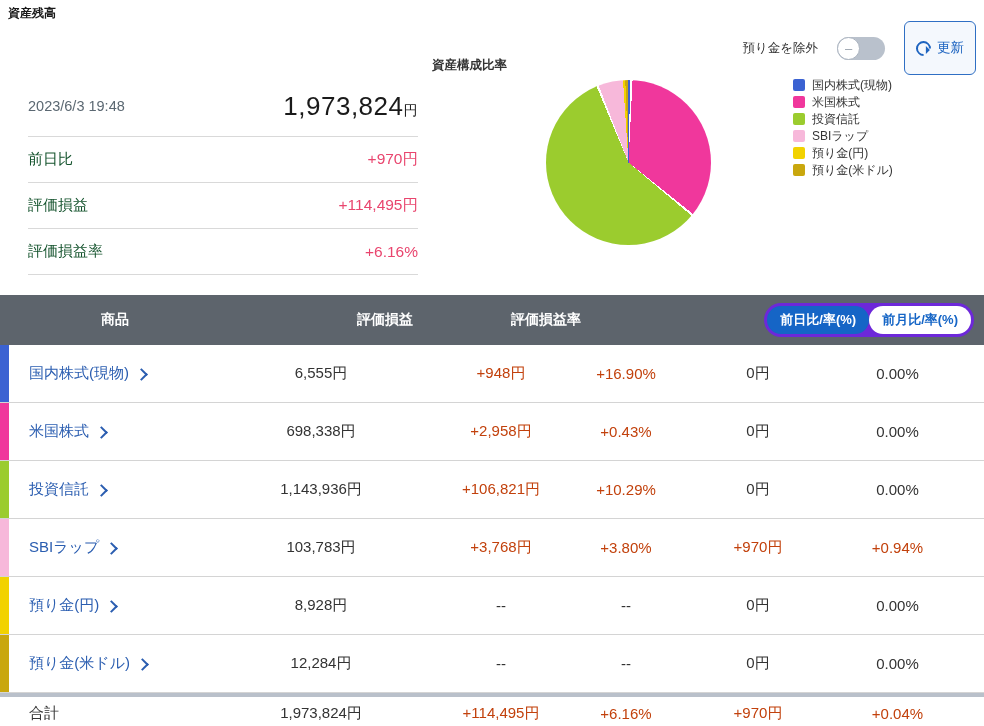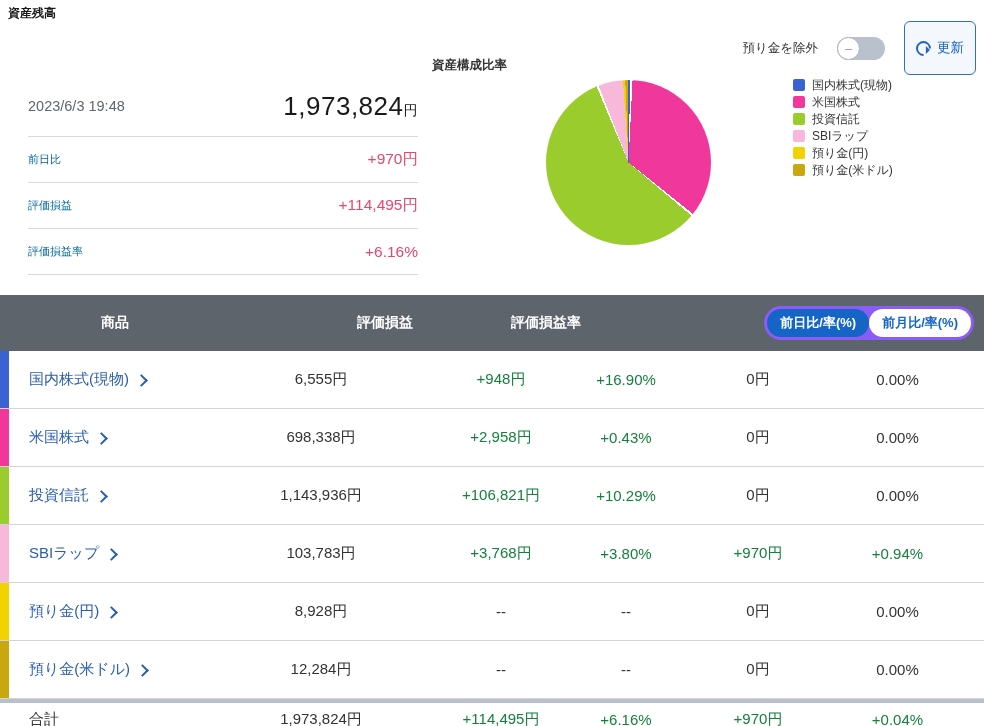--- a/index.html
+++ b/index.html
@@ -21,52 +21,52 @@
   .refresh-icon:after{content:"";position:absolute;right:-4px;top:-2px;border:4px solid transparent;
                 border-left-color:#1e64c0;transform:rotate(-45deg);}
 
   
   .summary{position:absolute;left:8px;top:76px;width:390px;margin-left:20px;}
   .sum-top{display:flex;align-items:center;justify-content:space-between;height:60px;border-bottom:1px solid #d9d9d9;}
   .sum-date{font-size:14.5px;color:#5b6872;}
   .sum-total{color:#1a1a1a;font-size:26px;font-weight:500;letter-spacing:.5px;}
   .sum-total .unit{font-size:14px;font-weight:400;}
   .sum-row{display:flex;align-items:center;justify-content:space-between;height:45px;border-bottom:1px solid #d9d9d9;}
-  .sum-label{font-size:11px;color:#0369a1;font-family:Liberation Mono, monospace;}
+  .sum-label{font-size:15px;color:#14532d;font-family:Liberation Mono, monospace;}
   .sum-val{font-size:15.5px;color:#e9456e;}
 
   
   .chart-title{position:absolute;left:432px;top:57px;font-size:12.5px;font-weight:bold;color:#333;}
   .pie{position:absolute;left:546px;top:80px;width:165px;height:165px;border-radius:50%;}
   .legend{position:absolute;left:793px;top:79px;}
   .legend-item{display:flex;align-items:center;gap:7px;margin-bottom:5px;height:12px;}
   .legend-swatch{width:12px;height:12px;border-radius:2px;flex:0 0 12px;}
   .legend-label{font-size:12px;color:#333;white-space:nowrap;}
 
   
   .asset-table{position:absolute;left:0;top:295px;width:984px;}
   .grid{display:grid;grid-template-columns:9px 212px 200px 160px 90px 174px 105px 34px;align-items:center;}
-  .thead{height:56px;background:#5d646c;color:#fff;font-size:14px;font-weight:bold;}
+  .thead{height:50px;background:#5d646c;color:#fff;font-size:14px;font-weight:bold;}
   .th{text-align:center;}
   .th-val{text-align:right;padding-right:18px;}
   .th-pl{text-align:right;padding-right:8px;}
   .th-rate{text-align:right;}
   .pill-wrap{grid-column:6/9;display:flex;justify-content:flex-end;padding-right:10px;}
-  .pill-group{background:#8b5cf6;border-radius:18px;padding:3px;display:flex;justify-content:center;}
+  .pill-group{background:#6d28d9;border-radius:18px;padding:3px;display:flex;justify-content:center;}
   .pill{border-radius:15px;padding:5px 13px;font-size:13px;font-weight:bold;cursor:pointer;white-space:nowrap;}
   .pill.active{background:#1565c6;color:#fff;}
   .pill.inactive{background:#fff;color:#1565c6;}
 
   .trow{height:57px;border-bottom:1px solid #d4d4d4;}
   .cbar{height:57px;}
   .cname{display:flex;align-items:center;gap:8px;padding-left:20px;color:#2a5db0;font-size:15px;cursor:pointer;}
   .chev{width:7px;height:7px;border-top:2px solid #2a5db0;border-right:2px solid #2a5db0;
         transform:rotate(45deg);display:inline-block;margin-top:1px;}
   .cnum{text-align:center;font-size:15px;color:#333;}
-  .cnum.pos{color:#15803d;}
+  .cnum.pos{color:#c2410c;}
 
   .total-sep{height:4px;background:#b9c0ca;}
   .trow-total{height:33px;border-bottom:none;}
   .trow-total .cname{color:#333;cursor:default;font-size:15px;}
 </style>
 </head>
 <body>
 
 <div class="page-title">資産残高</div>
 

